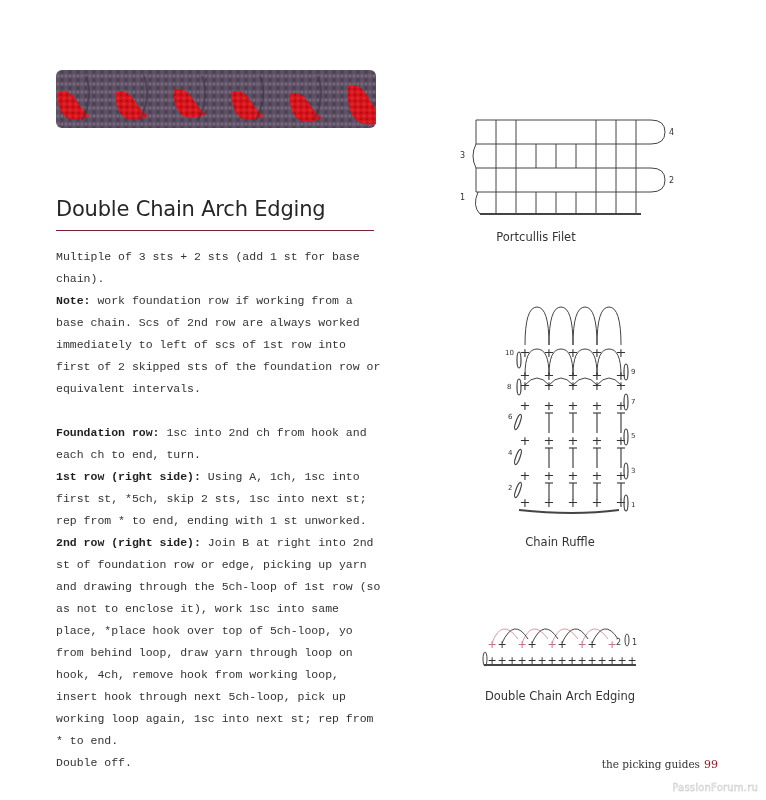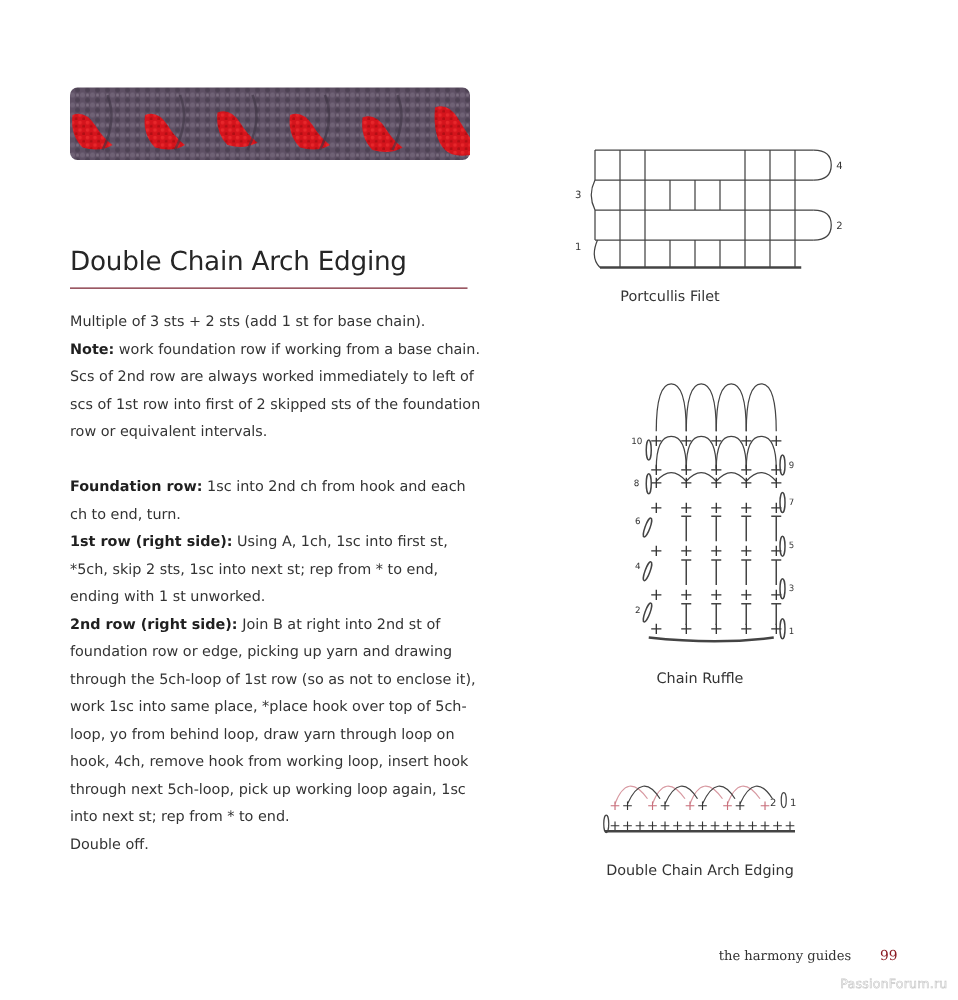--- a/index.html
+++ b/index.html
@@ -2,27 +2,27 @@
 <html><head>
 <meta charset="utf-8">
 <style>
   html, body { margin:0; padding:0; }
   body { width:766px; height:800px; background:#ffffff; position:relative; overflow:hidden;
          font-family:"DejaVu Sans", sans-serif; color:#2a2a2a; }
   .swatch { position:absolute; left:56px; top:66px; width:320px; height:66px; border-radius:2px; overflow:hidden; }
   .title { position:absolute; left:56px; top:197px; font-size:21px; font-weight:400; color:#262626; letter-spacing:-0.2px; }
   .rule { position:absolute; left:56px; top:230px; width:318px; height:1px; background:#7a2230; }
   .body-text { position:absolute; left:56px; top:246px; width:330px; font-size:11.5px; line-height:22px; color:#333; }
-  .body-text p { margin:0; }
+  .body-text p { margin:0;font-family:Liberation Mono, monospace; }
   .body-text b { font-weight:700; color:#1f1f1f; }
   .gap { height:22px; }
   .fig { position:absolute; }
   .caption { position:absolute; font-size:11.5px; color:#333; text-align:center; }
   .footer { position:absolute; right:48px; top:758px; font-family:"DejaVu Serif", serif; font-size:10.5px; color:#333; }
-  .footer .num { color:#8a1a22; margin-left:23px; font-size:11px; }
+  .footer .num { color:#8a1a22; margin-left:4px; font-size:11px; }
   .watermark { position:absolute; right:8px; top:782px; font-size:10px; color:#fff;
                -webkit-text-stroke:0.5px #c8c8c8; letter-spacing:0.2px;margin-left:48px; }
 </style>
 </head>
 <body>
 
 <div class="swatch">
   <svg width="320" height="66" viewBox="0 0 320 66">
     <defs>
       <pattern id="yarn" width="8" height="8" patternUnits="userSpaceOnUse">
@@ -279,15 +279,15 @@
     </g>
     <g font-family="DejaVu Sans, sans-serif" font-size="8" fill="#333" stroke="none">
       <text x="136" y="30">2</text>
       <text x="152" y="30">1</text>
     </g>
   </svg>
 </div>
 <div class="caption" style="left:470px; top:689px; width:180px;">Double Chain Arch Edging</div>
 
 <div class="footer">
-  <span>the harmony guides</span><span class="num">99</span>
+  <span>the picking guides</span><span class="num">99</span>
 </div>
 <div class="watermark">PassionForum.ru</div>
 
 </body></html>

